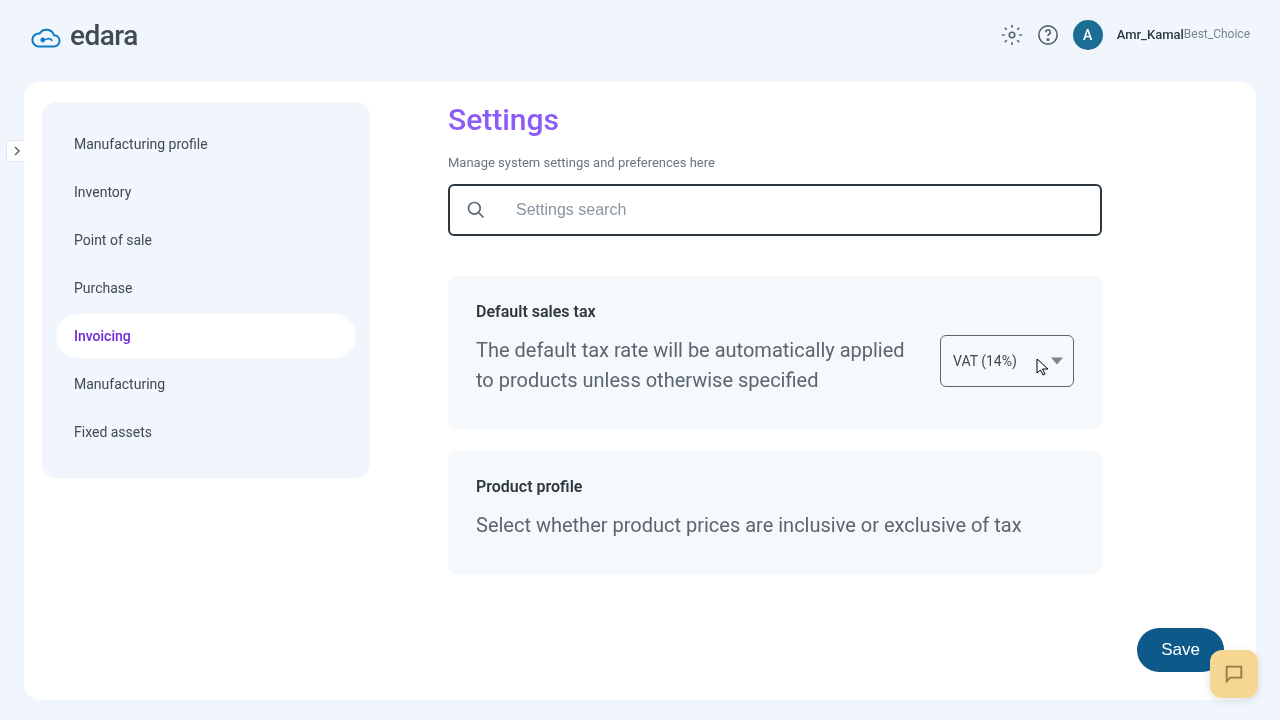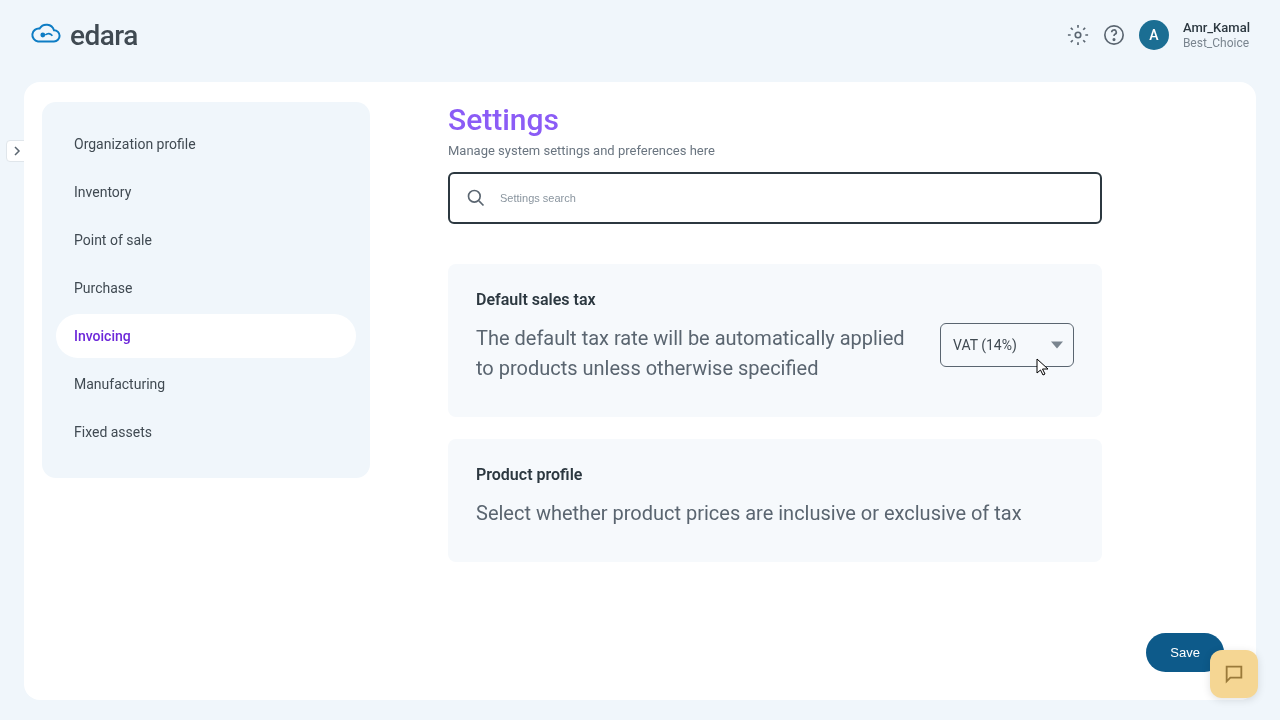--- a/index.html
+++ b/index.html
@@ -11,21 +11,21 @@
   overflow: hidden;
   position: relative;
 }
 .header {
   height: 70px;
   display: flex;
   align-items: center;
   justify-content: space-between;
   padding: 0 30px;
 }
-.logo { display: flex; align-items: center; gap: 8px; }
+.logo { display: flex; align-items: flex-end; gap: 8px; }
 .logo-icon {
   width: 32px; height: 24px;
   color: #0d7cc4;
 }
 .logo-text {
   font-size: 28px;
   font-weight: 500;
   color: #404a52;
   letter-spacing: -0.5px;
 }
@@ -39,21 +39,21 @@
   width: 30px; height: 30px;
   border-radius: 50%;
   background: #1b6e93;
   color: #fff;
   display: flex;
   align-items: center;
   justify-content: center;
   font-size: 14px;
   font-weight: 500;
 }
-.user-block { display: flex; flex-direction: column; line-height: 1.2; }
+.user-block { display: flex; flex-direction: row; line-height: 1.2; }
 .user-name { font-size: 13px; color: #2c3840; font-weight: 500; }
 .user-org { font-size: 12px; color: #7a858f; }
 
 .expand-handle {
   position: absolute;
   left: 6px;
   top: 140px;
   width: 22px; height: 22px;
   background: #fff;
   border: 1px solid #e0e6eb;
@@ -104,38 +104,39 @@
   position: relative;
 }
 .page-title {
   font-size: 30px;
   color: #8b5cf6;
   font-weight: 500;
 }
 .page-sub {
   font-size: 13px;
   color: #6a7580;
-  margin-top: 6px;
+  margin-top: 18px;
   margin-bottom: 14px;
 }
 .search-box {
   border: 2px solid #2c3840;
   border-radius: 6px;
   height: 52px;
   display: flex;
   align-items: center;
   padding: 0 16px;
   margin-bottom: 40px;
   max-width: 654px;
 }
 .search-box svg { width: 20px; height: 20px; color: #5a6570; margin-right: 14px; }
 .search-box input {
   border: none; outline: none; flex: 1;
-  font-size: 11px; color: #6a7580;
+  font-size: 16px; color: #6a7580;
   background: transparent;
+  margin-left: 16px;
 }
 .search-box input::placeholder { color: #8a959f; }
 
 .card {
   background: #f6f9fc;
   border-radius: 8px;
   padding: 26px 28px 34px 28px;
   margin-bottom: 22px;
   max-width: 654px;
 }
@@ -147,21 +148,21 @@
 }
 .card-body { display: flex; gap: 30px; align-items: flex-start; }
 .card-desc {
   font-size: 20px;
   color: #5a6570;
   line-height: 1.5;
   flex: 1;
 }
 .select-box {
   width: 134px;
-  height: 44px;
+  height: 52px;
   border: 1px solid #5a6570;
   border-radius: 6px;
   display: flex;
   align-items: center;
   justify-content: space-between;
   padding: 0 10px 0 12px;
   background: transparent;
   cursor: pointer;
   font-size: 14px;
   color: #404a52;
@@ -170,21 +171,21 @@
 
 .save-btn {
   position: fixed;
   right: 56px;
   bottom: 48px;
   background: #0d5a8a;
   color: #fff;
   border: none;
   border-radius: 22px;
   padding: 12px 24px;
-  font-size: 13px;
+  font-size: 17px;
   font-weight: 500;
   cursor: pointer;
 }
 .chat-fab {
   position: fixed;
   right: 22px;
   bottom: 22px;
   width: 48px; height: 48px;
   background: #f5d693;
   border-radius: 12px;
@@ -237,21 +238,21 @@
 
 <div class="expand-handle">
   <svg viewBox="0 0 10 10" width="10" height="10" fill="none" stroke="currentColor" stroke-width="1.5">
       <path d="M3 1l4 4-4 4"></path>
     </svg>
 </div>
 
 <div class="main-card">
   <div class="sidebar">
     <div class="sidebar-inner">
-      <div class="side-item"><span>Organization profile</span></div>
+      <div class="side-item"><span>Manufacturing profile</span></div>
       <div class="side-item"><span>Inventory</span></div>
       <div class="side-item"><span>Point of sale</span></div>
       <div class="side-item"><span>Purchase</span></div>
       <div class="side-item active"><span>Invoicing</span></div>
       <div class="side-item"><span>Manufacturing</span></div>
       <div class="side-item"><span>Fixed assets</span></div>
     </div>
   </div>
 
   <div class="content">

